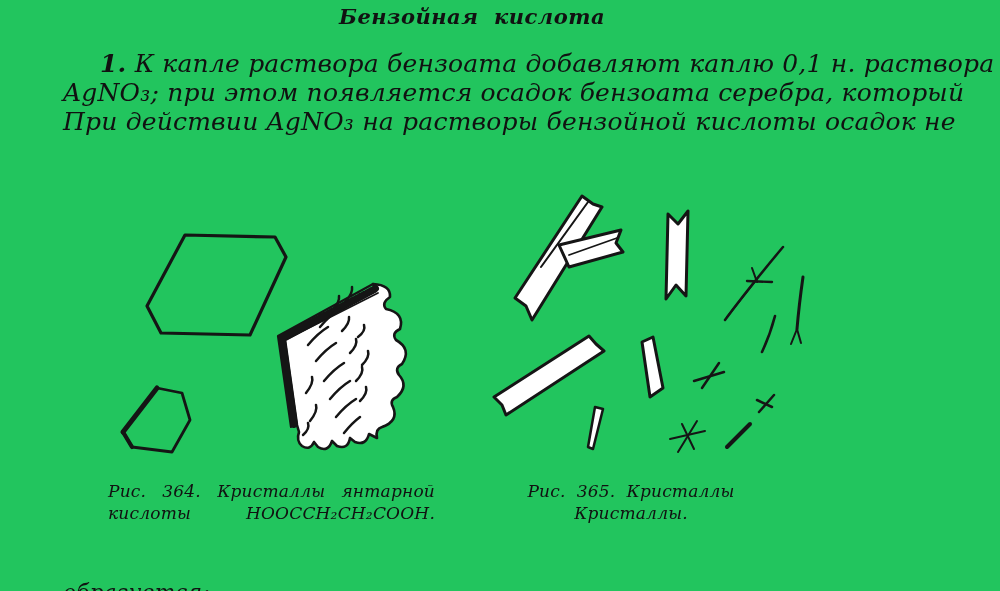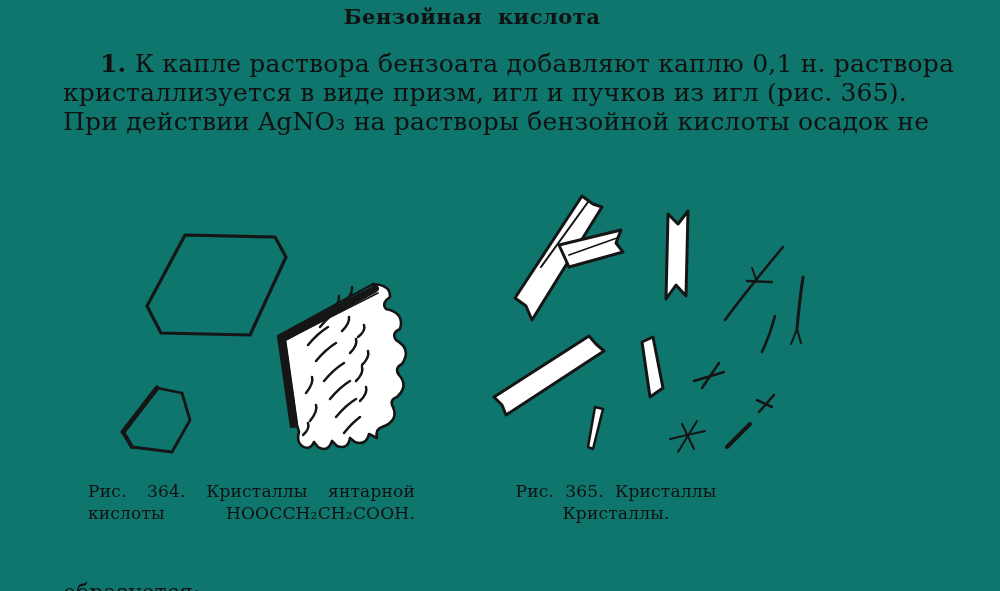--- a/index.html
+++ b/index.html
@@ -1,63 +1,64 @@
 <!DOCTYPE html>
 <html><head>
 <meta charset="utf-8">
 <style>
   html,body{margin:0;padding:0;background:#e8e8e8;}
   .page{
     position:relative;
     width:1000px;height:591px;
-    background:#0f766e;
+    background:#22c55e;
     color:#111;
     font-family:"DejaVu Serif","Liberation Serif",serif;
     overflow:hidden;
+    font-style:italic;
   }
   .title{
     position:absolute;left:63px;top:4px;width:818px;
     margin:0;text-align:center;
     font-size:21px;font-weight:bold;letter-spacing:0.5px;
     white-space:pre;
   }
   .para{position:absolute;left:63px;top:49px;width:818px;}
   .pline{
     height:29px;line-height:29px;font-size:25px;letter-spacing:0.2px;
     text-align:justify;text-align-last:justify;
     white-space:nowrap;
   }
   .pline.indent{padding-left:37px;}
   .bold{font-weight:bold;}
   .figsvg{position:absolute;}
   .caption{
     font-size:17px;line-height:21.5px;letter-spacing:0.2px;
   }
-  .cap364{position:absolute;left:88px;top:481px;width:327px;}
+  .cap364{position:absolute;left:108px;top:481px;width:327px;}
   .cap364 .l1{text-align:justify;text-align-last:justify;white-space:nowrap;}
   .cap364 .l2{display:flex;justify-content:space-between;}
-  .cap365{position:absolute;left:497px;top:481px;width:238px;text-align:center;}
+  .cap365{position:absolute;left:512px;top:481px;width:238px;text-align:center;}
   .cap365 .l1{white-space:pre;}
   .closing{
     position:absolute;left:63px;top:553px;
     font-size:21.5px;letter-spacing:0.3px;margin-top:27px;
   }
   svg .ink{stroke:#151515;fill:none;stroke-linecap:round;stroke-linejoin:round;}
   svg .fillw{fill:#ffffff;stroke:#151515;stroke-linejoin:round;}
 </style>
 </head>
 <body>
 
 <div class="page">
 
   <h1 class="title">Бензойная  кислота</h1>
 
   <div class="para">
     <div class="pline indent"><span class="bold">1.</span> <span>К капле раствора бензоата добавляют каплю 0,1 н. раствора</span></div>
-    <div class="pline">кристаллизуется в виде призм, игл и пучков из игл (рис. 365).</div>
+    <div class="pline">AgNO₃; при этом появляется осадок бензоата серебра, который</div>
     <div class="pline">При действии AgNO₃ на растворы бензойной кислоты осадок не</div>
   </div>
 
   <svg class="figsvg" style="left:110px;top:185px;" width="320" height="285" viewBox="0 0 320 285">
 
     <polygon class="ink" points="75,50 165,52 176,72 140,150 51,148 37,121" stroke-width="3.2"></polygon>
 
     <polygon class="ink" points="47,203 72,208 80,235 62,267 22,262 13,247" stroke-width="2.8"></polygon>
     <path class="ink" d="M 13,247 L 47,203" stroke-width="5"></path>
     <path class="ink" d="M 13,247 L 22,262" stroke-width="4.2"></path>

